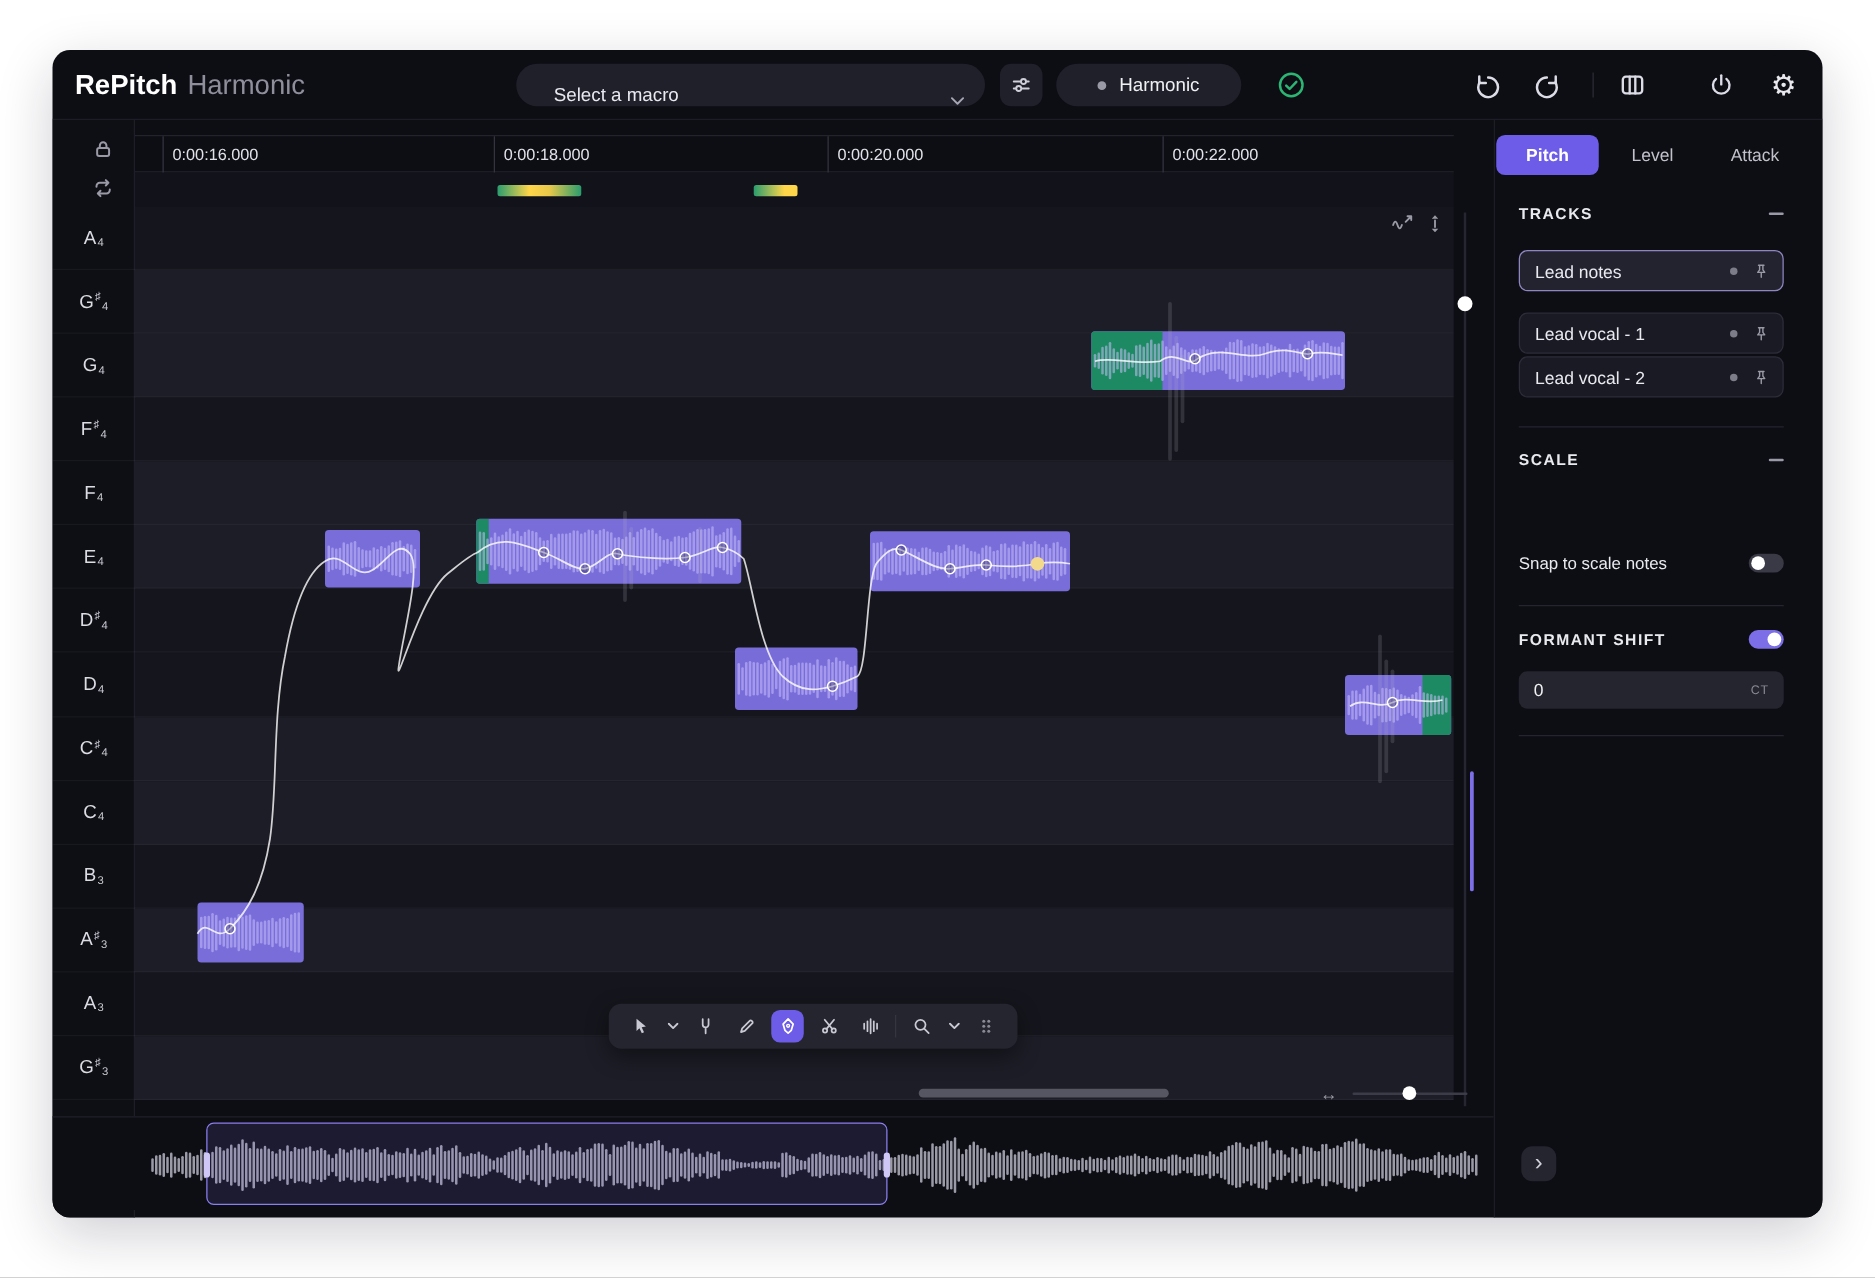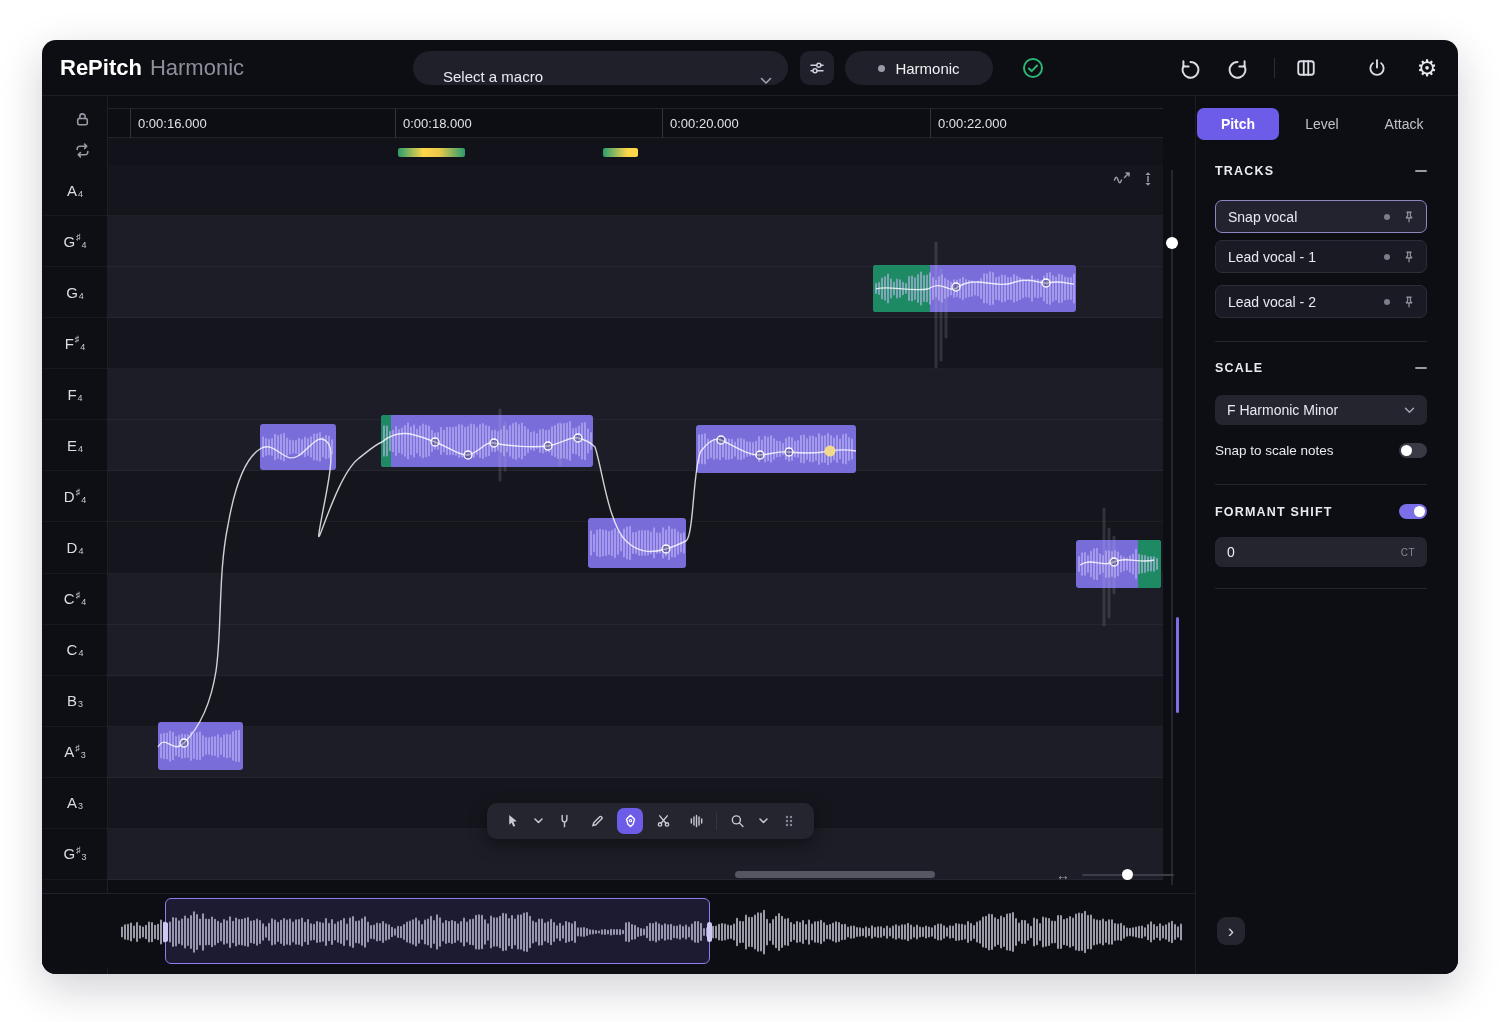--- a/index.html
+++ b/index.html
@@ -1148,29 +1148,29 @@
           <button class="ptab" style="left: 178px; width: 60px;">Attack</button>
         </div>
 
       <div class="pcontent">
         <div class="sechead" style="top:68px">
           <span>TRACKS</span>
           <span class="minus"></span>
         </div>
         <div>
             <div class="trackrow sel" style="top: 104px;">
-              <span class="tlabel">Snap vocal</span>
+              <span class="tlabel">Lead notes</span>
               <span class="tdot"></span>
               <span class="tpin">
                 <svg width="14" height="14" viewBox="0 0 16 16">
                   <path d="M5.5 2.5h5M6.5 2.5v4.2L4.8 9h6.4L9.5 6.7V2.5M8 9v4.5" fill="none" stroke="currentColor" stroke-width="1.3" stroke-linecap="round" stroke-linejoin="round"></path>
                 </svg>
               </span>
             </div>
-            <div class="trackrow" style="top: 144px;">
+            <div class="trackrow" style="top: 154px;">
               <span class="tlabel">Lead vocal - 1</span>
               <span class="tdot"></span>
               <span class="tpin">
                 <svg width="14" height="14" viewBox="0 0 16 16">
                   <path d="M5.5 2.5h5M6.5 2.5v4.2L4.8 9h6.4L9.5 6.7V2.5M8 9v4.5" fill="none" stroke="currentColor" stroke-width="1.3" stroke-linecap="round" stroke-linejoin="round"></path>
                 </svg>
               </span>
             </div>
             <div class="trackrow" style="top: 189px;">
               <span class="tlabel">Lead vocal - 2</span>
@@ -1182,28 +1182,20 @@
               </span>
             </div>
           </div>
 
         <div class="pdivider" style="top:245px"></div>
 
         <div class="sechead" style="top:265px">
           <span>SCALE</span>
           <span class="minus"></span>
         </div>
-        <div class="dropdown" style="top:299px">
-          <span>F Harmonic Minor</span>
-          <span class="chev">
-            <svg width="11" height="7" viewBox="0 0 11 7">
-                <path class="sicon" d="M1.5 1.2 5.5 5.2l4-4"></path>
-              </svg>
-          </span>
-        </div>
         <div class="switchrow" style="top:347px">
           <span>Snap to scale notes</span>
           <span class="toggle"></span>
         </div>
 
         <div class="pdivider" style="top:388px"></div>
 
         <div class="sechead" style="top:408px">
           <span>FORMANT SHIFT</span>
           <span class="toggle on" style="margin-left:auto"></span>

